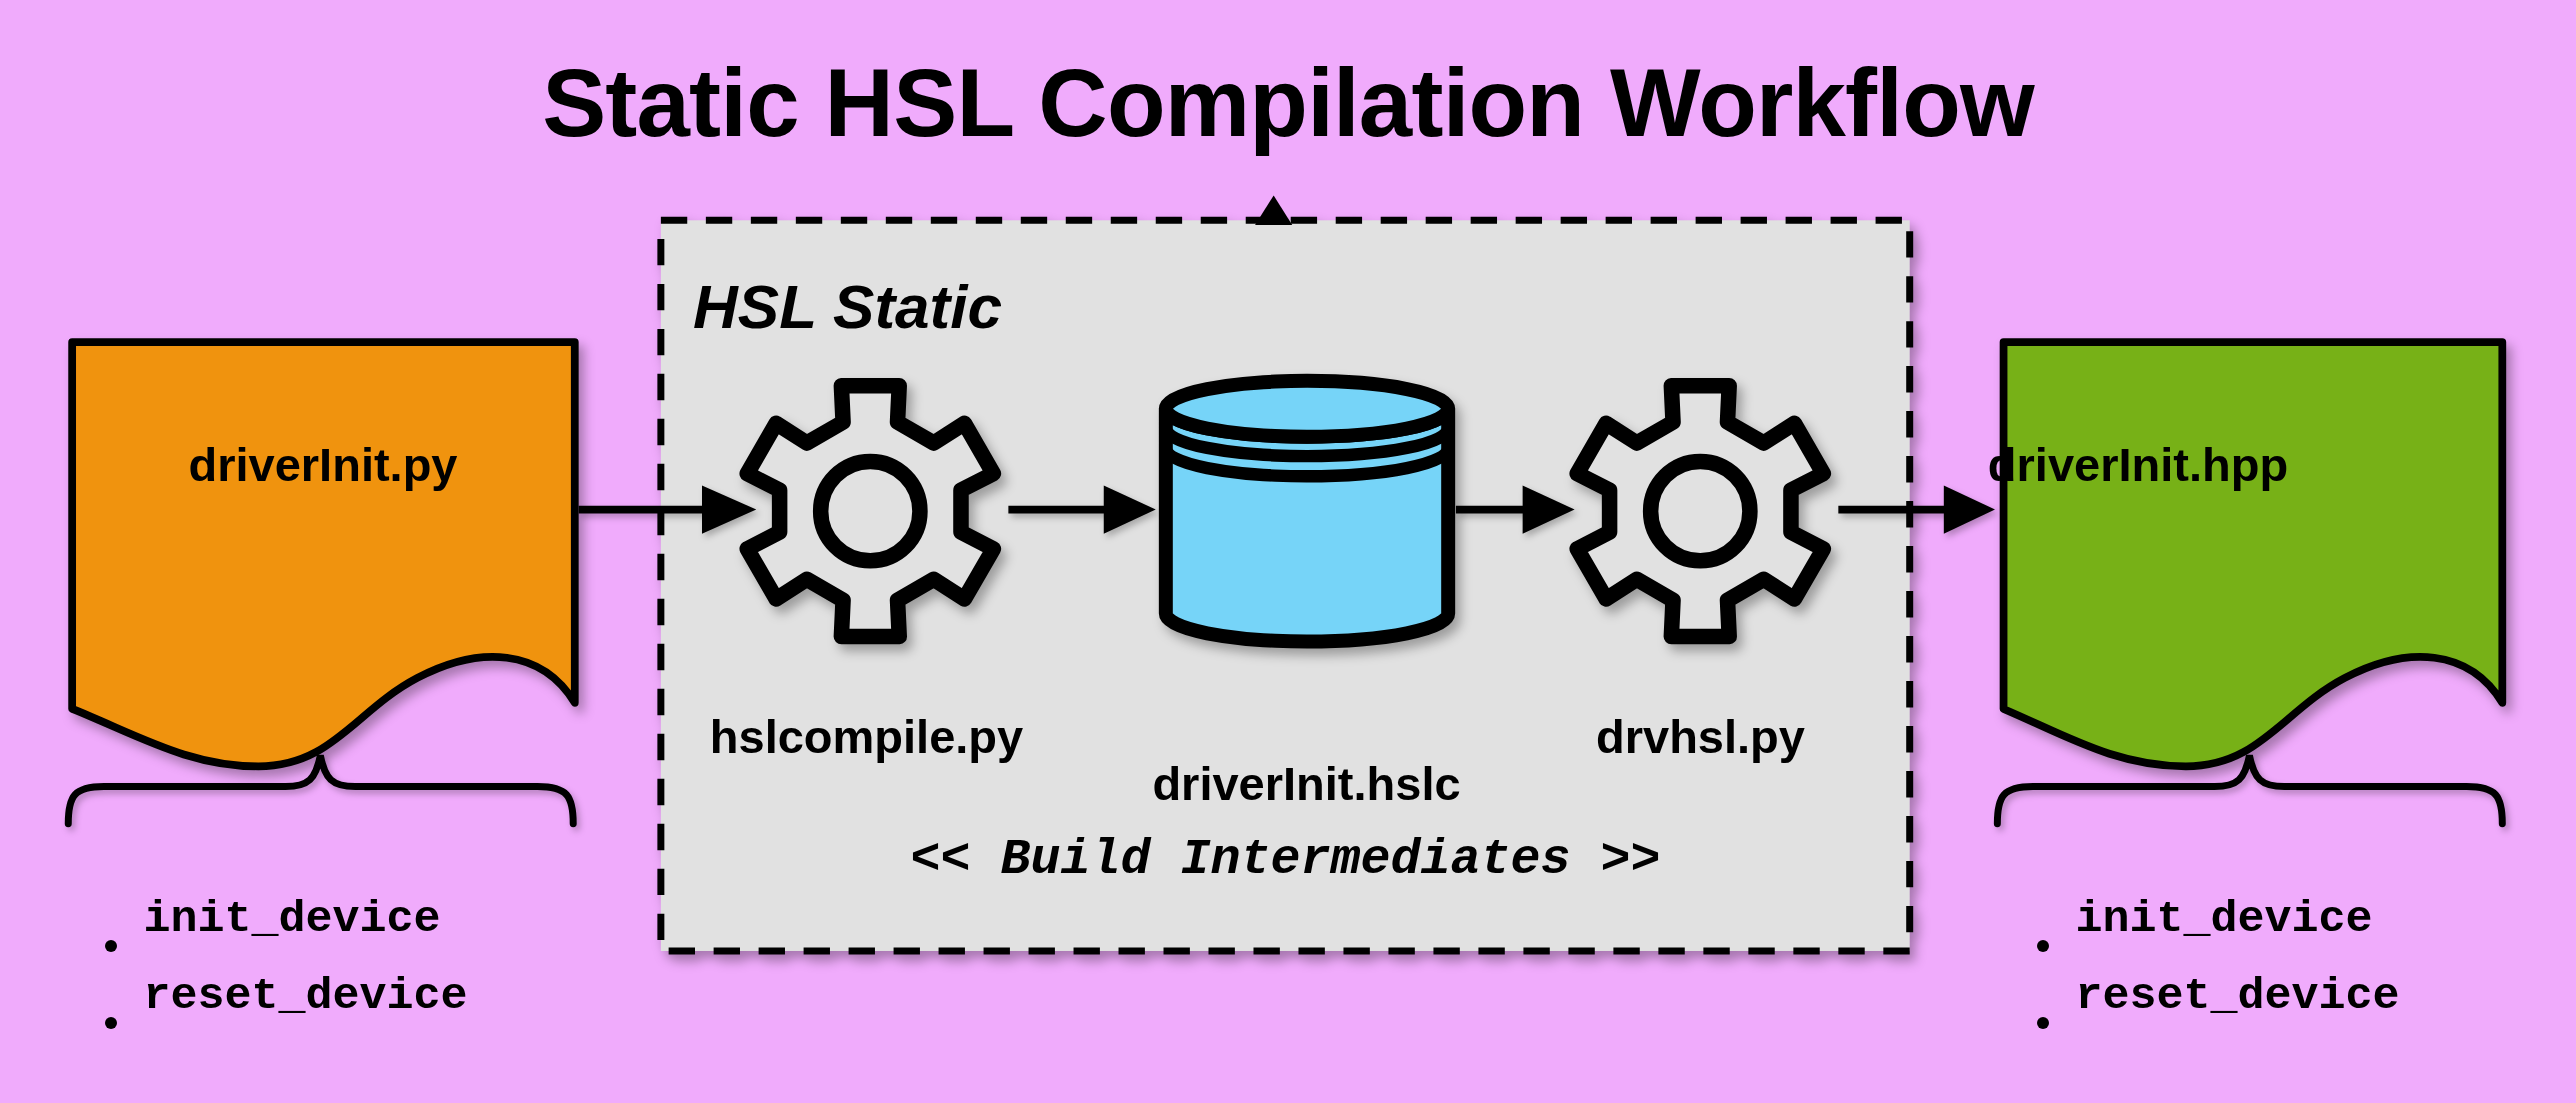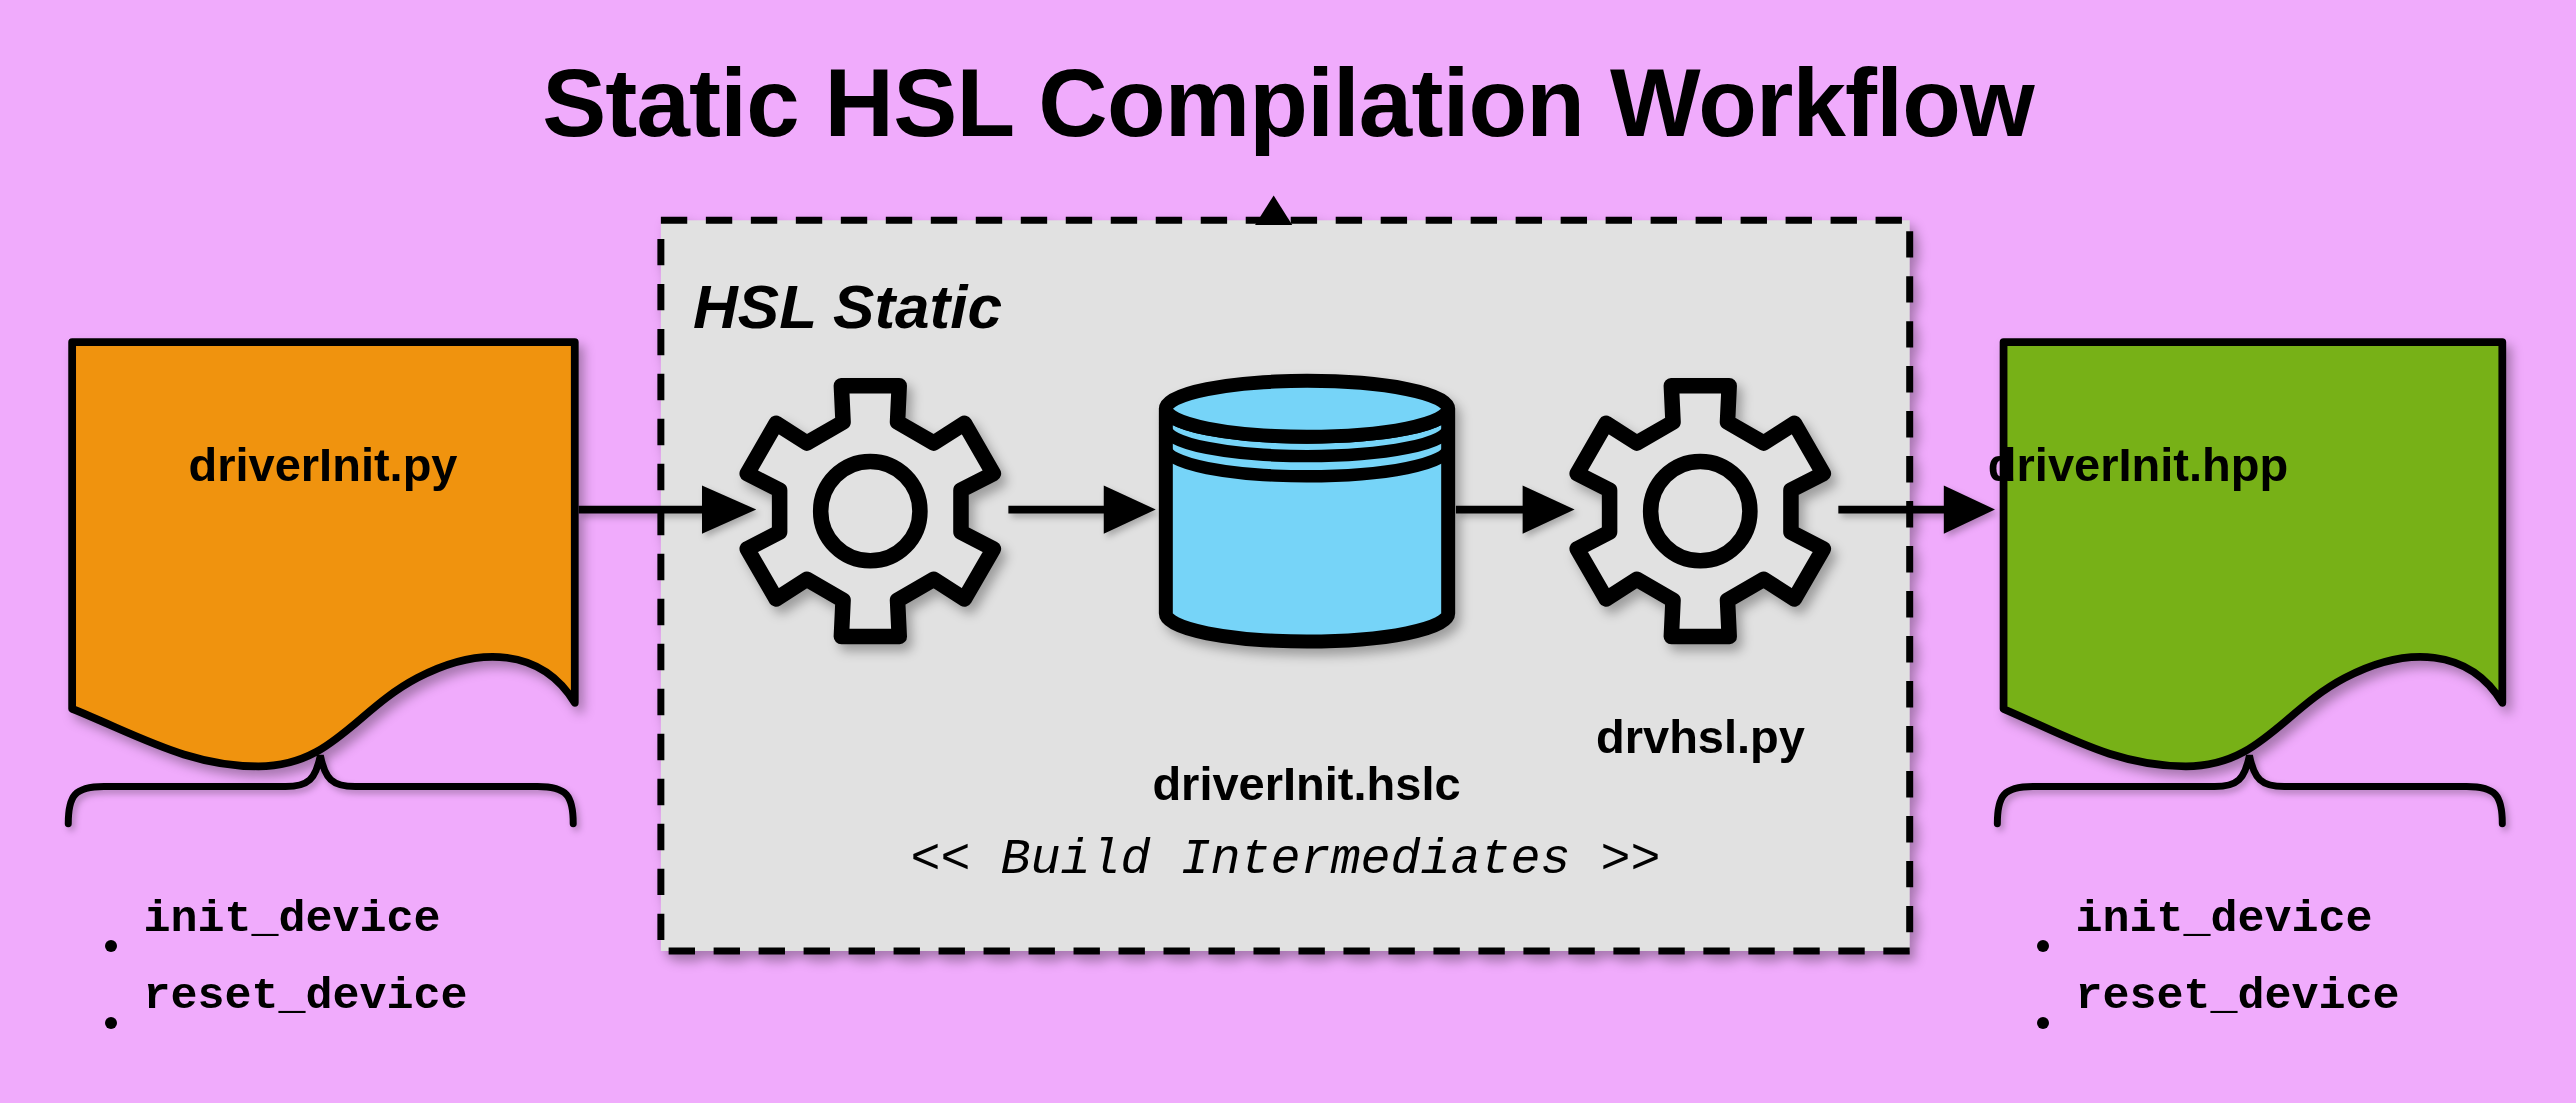--- a/index.html
+++ b/index.html
@@ -38,21 +38,21 @@
     font-size:47px;font-weight:700;
     text-align:center;line-height:1.1;
   }
   .icon-label.compiler{left:634px;}
   .icon-label.intermediate{left:1074px;margin-top:47px;}
   .icon-label.generator{left:1468px;}
   .box-caption{
     position:absolute;left:658px;top:832px;width:1255px;
     text-align:center;
     font-family:"Liberation Mono", monospace;
-    font-size:50px;font-weight:400;font-style:italic;
+    font-size:50px;font-weight:700;font-style:italic;
     line-height:1.1;
   }
   .bullets{
     position:absolute;top:875px;
     font-family:"Liberation Mono", monospace;
     font-size:45px;font-weight:700;line-height:65px;
   }
   .bullets.left{left:105px;}
   .bullets.right{left:2037px;}
   .bullets .row{display:flex;align-items:flex-end;margin-top:12px;}
@@ -125,20 +125,21 @@
                C2906,1004 2915,1014 2945,1014 L3180,1014 C3218,1014 3226,1026 3226,1062"></path>
     </g>
   </svg>
 
   <div class="title">Static HSL Compilation Workflow</div>
 
   <div class="tools-label">HSL Static</div>
 
   <div class="doc-label src">driverInit.py</div>
 
+  <div class="icon-label compiler">hslcompile.py</div>
 
   <div class="icon-label intermediate">driverInit.hslc</div>
 
   <div class="icon-label generator">drvhsl.py</div>
 
   <div class="doc-label out">driverInit.hpp</div>
 
   <div class="box-caption">&lt;&lt; Build Intermediates &gt;&gt;</div>
 
   <div class="bullets left">

